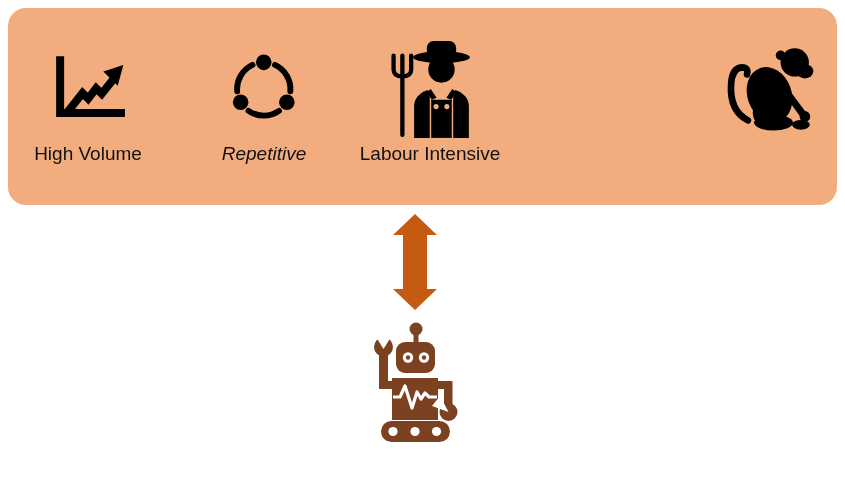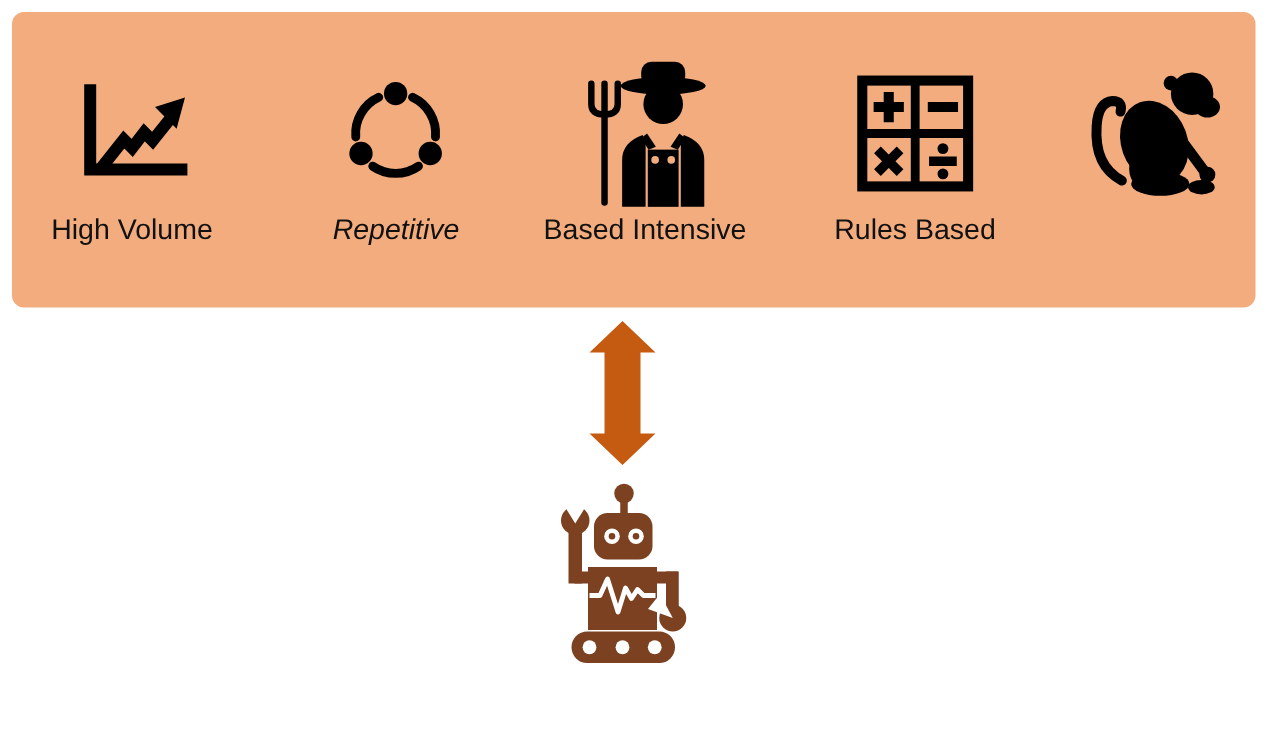--- a/index.html
+++ b/index.html
@@ -4,21 +4,21 @@
 <style>
   :root{
     --page-bg:#FFFFFF; --panel-bg:#F2AC7E; --icon-color:#000000;
     --text-color:#111111; --arrow-color:#C55A11; --robot-color:#7B4120;
   }
   *{margin:0;padding:0;box-sizing:border-box;}
   html,body{background:var(--page-bg);}
   body{font-family:"Liberation Sans", sans-serif;}
   .stage{position:relative;width:845px;height:495px;background:var(--page-bg);overflow:hidden;}
   .panel{position:absolute;left:8px;top:8px;width:829px;height:197px;
-         background:var(--panel-bg);border-radius:8px;}
+         background:var(--panel-bg);border-radius:18px;}
   .item{position:absolute;top:30px;transform:translateX(-50%);text-align:center;}
   .icon-box{height:102px;display:flex;align-items:center;justify-content:center;}
   .item-label{margin-top:4px;font-size:19px;line-height:1.05;color:var(--text-color);white-space:nowrap;}
   .item-hv{left:80px;} .item-rep{left:256px;font-style:italic;} .item-li{left:422px;}
   .item-rb{left:602px;} .item-var{left:762px;}
   .icon{color:var(--icon-color);display:block;}
   .connector{position:absolute;left:392px;top:214px;width:46px;height:96px;color:var(--arrow-color);}
   .robot{position:absolute;left:369px;top:322px;width:90px;height:120px;color:var(--robot-color);}
   .bot-label{position:absolute;left:415px;top:460px;transform:translateX(-50%);
              font-size:20px;color:var(--text-color);white-space:nowrap;}
@@ -76,45 +76,23 @@
           <path d="M29,100 V68 Q29,56 43,51 L45,57 V100 Z" fill="currentColor"></path>
           <path d="M85,100 V68 Q85,56 71,51 L69,57 V100 Z" fill="currentColor"></path>
 
           <rect x="46.5" y="61" width="21" height="39" fill="currentColor"></rect>
           <path d="M47,61 L42,53 L46,50 L52,59 Z" fill="currentColor"></path>
           <path d="M67,61 L72,53 L68,50 L62,59 Z" fill="currentColor"></path>
           <circle cx="51.5" cy="68" r="2.6" fill="var(--panel-bg,#F2AC7E)"></circle>
           <circle cx="62.5" cy="68" r="2.6" fill="var(--panel-bg,#F2AC7E)"></circle>
         </svg>
       </div>
-      <div class="item-label">Based Intensive</div>
+      <div class="item-label">Labour Intensive</div>
     </div>
 
-    <div class="item item-rb">
-      <div class="icon-box">
-        <svg class="icon" width="84" height="84" viewBox="0 0 100 100" aria-hidden="true">
-          <rect x="8" y="8" width="84" height="84" fill="none" stroke="currentColor" stroke-width="8"></rect>
-          <line x1="50" y1="8" x2="50" y2="92" stroke="currentColor" stroke-width="7"></line>
-          <line x1="8" y1="50" x2="92" y2="50" stroke="currentColor" stroke-width="7"></line>
-          <g stroke="currentColor" stroke-width="8">
-            <line x1="17" y1="29" x2="41" y2="29"></line>
-            <line x1="29" y1="17" x2="29" y2="41"></line>
-            <line x1="60" y1="29" x2="84" y2="29"></line>
-          </g>
-          <g stroke="currentColor" stroke-width="7.5">
-            <line x1="20" y1="63" x2="38" y2="81"></line>
-            <line x1="38" y1="63" x2="20" y2="81"></line>
-            <line x1="61" y1="72" x2="83" y2="72"></line>
-          </g>
-          <circle cx="72" cy="62" r="4.3" fill="currentColor"></circle>
-          <circle cx="72" cy="82" r="4.3" fill="currentColor"></circle>
-        </svg>
-      </div>
-      <div class="item-label">Rules Based</div>
-    </div>
 
     <div class="item item-var">
       <div class="icon-box">
         <svg class="icon" width="90" height="84" viewBox="0 0 100 95" aria-hidden="true">
 
           <path d="M25,83 Q4,72 6,42 Q7,24 18,23 Q26,23 24,31" fill="none" stroke="currentColor" stroke-width="7.5" stroke-linecap="round"></path>
           <g fill="currentColor">
 
             <circle cx="78" cy="17.5" r="16"></circle>
             <circle cx="62" cy="9.5" r="5.5"></circle>

